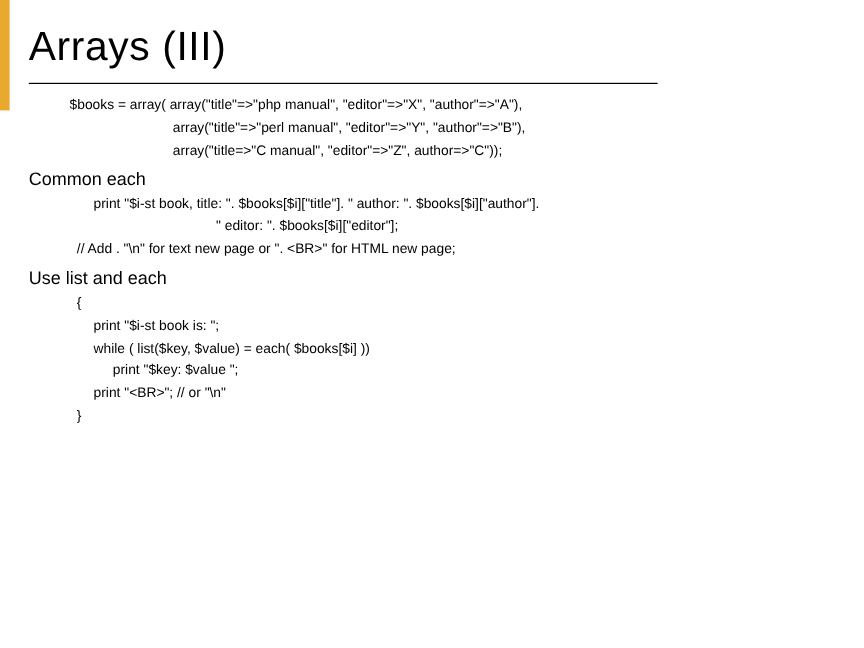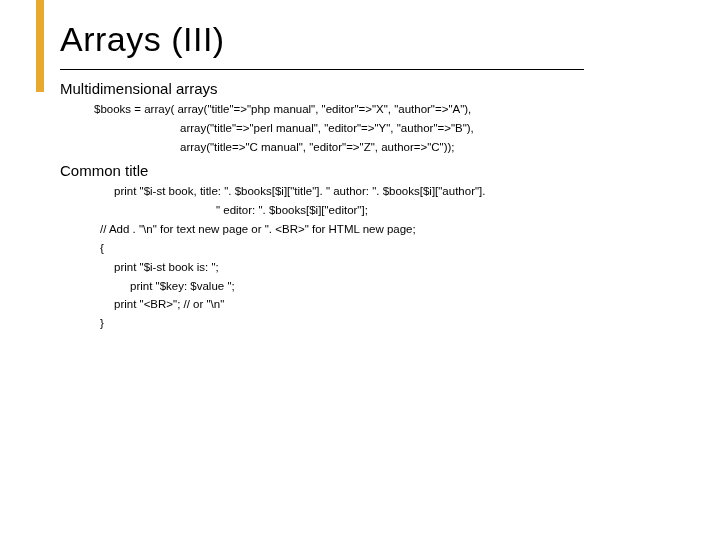--- a/index.html
+++ b/index.html
@@ -11,21 +11,20 @@
     font-family: Verdana, Geneva, sans-serif;
     color: #000;
     overflow: hidden;
   }
   .slide {
     position: relative;
     width: 572px;
     height: 540px;
     box-sizing: border-box;
     padding: 14px 24px 10px 24px;
-    margin-left: 36px;
   }
   .accent-bar {
     position: absolute;
     left: 0;
     top: 0;
     width: 8px;
     height: 92px;
     background: #e9a92e;
   }
   .title {
@@ -59,34 +58,35 @@
 </style>
 </head>
 <body>
 
 <div class="slide">
   <div class="accent-bar"></div>
 
   <div class="title">Arrays (III)</div>
   <hr class="hr">
 
-  <div class="section">Multidimensional arrays</div>
   <div class="code">
     <div class="block ind1">$books = array( array("title"=&gt;"php manual", "editor"=&gt;"X", "author"=&gt;"A"),</div>
     <div class="block ind2">array("title"=&gt;"perl manual", "editor"=&gt;"Y", "author"=&gt;"B"),</div>
     <div class="block ind2">array("title=&gt;"C manual", "editor"=&gt;"Z", author=&gt;"C"));</div>
   </div>
 
-  <div class="section">Common title</div>
+  <div class="section">Common each</div>
   <div class="code">
     <div class="block ind4">print "$i-st book, title: ". $books[$i]["title"]. " author: ". $books[$i]["author"].</div>
     <div class="block ind5">" editor: ". $books[$i]["editor"];</div>
     <div class="block ind3">// Add . "\n" for text new page or ". &lt;BR&gt;" for HTML new page;</div>
   </div>
 
+  <div class="section">Use list and each</div>
   <div class="code">
     <div class="block ind3">{</div>
     <div class="block ind4">print "$i-st book is: ";</div>
+    <div class="block ind4">while ( list($key, $value) = each( $books[$i] ))</div>
     <div class="block ind6">print "$key: $value ";</div>
     <div class="block ind4">print "&lt;BR&gt;"; // or "\n"</div>
     <div class="block ind3">}</div>
   </div>
 </div>
 
 </body></html>

